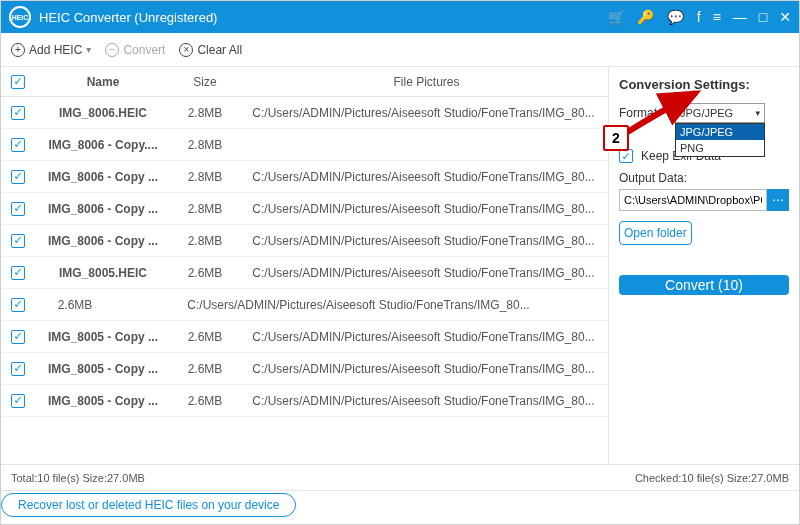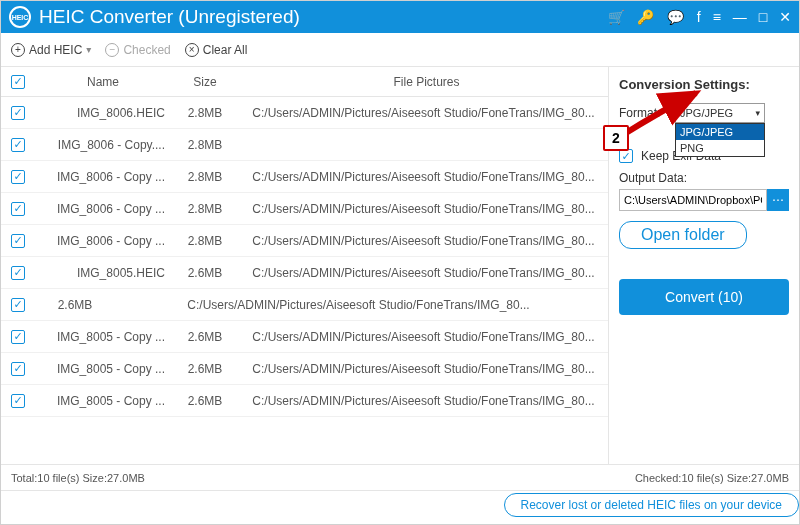--- a/index.html
+++ b/index.html
@@ -1,52 +1,52 @@
 <!DOCTYPE html>
 <html><head>
 <meta charset="utf-8">
 <style>
   * { box-sizing: border-box; margin: 0; padding: 0; font-family: "Segoe UI", Arial, sans-serif; }
   body { width: 800px; height: 525px; background: #fff; overflow: hidden; position: relative; border: 1px solid #d0d0d0; }
   .titlebar { height: 32px; background: #1190db; display: flex; align-items: center; padding: 0 8px; color: #fff; }
   .logo { width: 22px; height: 22px; border: 2px solid #fff; border-radius: 50%; display: flex; align-items: center; justify-content: center; font-size: 7px; font-weight: bold; margin-right: 8px; }
-  .titlebar .title { font-size: 19px; flex: 1; }
+  .titlebar .title { font-size: 13px; flex: 1; }
   .titlebar .wbtns { display: flex; gap: 12px; align-items: center; }
   .titlebar .wbtns span { cursor: pointer; font-size: 14px; }
   .toolbar { height: 34px; display: flex; align-items: center; padding: 0 10px; gap: 14px; border-bottom: 1px solid #e5e5e5; font-size: 12px; color: #555; }
   .tbtn { display: flex; align-items: center; gap: 4px; cursor: pointer; color: #444; }
   .tbtn.disabled { color: #aaa; }
   .icon-circ { display:inline-flex; width:14px; height:14px; border:1.5px solid currentColor; border-radius:50%; align-items:center; justify-content:center; font-size:10px; line-height:1; }
   .content { display: flex; height: calc(100% - 32px - 34px - 26px - 34px); }
   .table-wrap { flex: 1; overflow: hidden; border-right: 1px solid #e5e5e5; }
   .thead { display: flex; height: 30px; align-items: center; font-size: 12px; color: #555; border-bottom: 1px solid #e5e5e5; }
   .col-check { width: 34px; display:flex; justify-content:center; }
-  .col-name { width: 130px; padding-left: 6px; text-align:center; }
+  .col-name { width: 130px; padding-left: 6px; text-align:center;font-weight:bold; }
   .col-size { width: 80px; text-align:center; }
   .col-dir { flex: 1; text-align:center; }
   .row { display: flex; height: 32px; align-items: center; font-size: 12px; color: #555; border-bottom: 1px solid #f0f0f0; }
-  .row .col-name { text-align:right; overflow:hidden; text-overflow:ellipsis; white-space:nowrap; }
+  .row .col-name { text-align:center; overflow:hidden; text-overflow:ellipsis; white-space:nowrap; }
   .row .col-size { text-align:center; }
   .row .col-dir { text-align:center; overflow:hidden; text-overflow:ellipsis; white-space:nowrap; padding-right:6px; }
   .chk { width:14px; height:14px; border:1.5px solid #1190db; border-radius:2px; display:inline-flex; align-items:center; justify-content:center; color:#1190db; font-size:11px; cursor:pointer; }
   .side { width: 190px; padding: 10px 10px; font-size: 12px; color:#333; }
   .side h3 { font-size: 13px; font-weight: bold; margin-bottom: 11px; }
   .field-row { display:flex; align-items:center; margin-bottom:8px; gap:4px; }
   .sel-wrap { position:relative; }
   .sel { width: 90px; height:20px; border:1px solid #999; font-size:11px; padding:0 4px; background:#fff; display:flex; align-items:center; justify-content:space-between; cursor:pointer; }
   .sel-drop { position:absolute; top:20px; left:0; width:90px; border:1px solid #333; background:#fff; z-index:10; }
   .sel-drop div { padding:2px 4px; font-size:11px; cursor:pointer; }
   .sel-drop div.sel-active { background:#0a64ad; color:#fff; }
   .outpath { display:flex; margin-top:4px; margin-bottom:10px; }
   .outpath input { flex:1; height:22px; border:1px solid #bbb; font-size:11px; padding:0 4px; min-width:0; }
   .outpath .browse { width:22px; height:22px; background:#1190db; color:#fff; display:flex; align-items:center; justify-content:center; cursor:pointer; font-size:12px; }
-  .openfolder { border:1px solid #1190db; color:#1190db; padding:4px 21px; border-radius:12px; cursor:pointer; display:inline-block; font-size:16px; }
-  .convert { margin-top:30px; width:100%; height:36px; background:#1190db; color:#fff; border:none; border-radius:4px; font-size:14px; cursor:pointer; }
+  .openfolder { border:1px solid #1190db; color:#1190db; padding:4px 4px; border-radius:4px; cursor:pointer; display:inline-block; font-size:12px; }
+  .convert { margin-top:30px; width:100%; height:20px; background:#1190db; color:#fff; border:none; border-radius:4px; font-size:14px; cursor:pointer; }
   .statusbar { height:26px; border-top:1px solid #e5e5e5; display:flex; align-items:center; justify-content:space-between; padding:0 10px; font-size:11px; color:#555; }
-  .footer { height:28px; display:flex; align-items:center; justify-content:flex-end; border-top:1px solid #e5e5e5; }
+  .footer { height:28px; display:flex; align-items:center; justify-content:flex-start; border-top:1px solid #e5e5e5; }
   .recover { border:1px solid #1190db; color:#1190db; font-size:12px; padding:4px 16px; border-radius:14px; cursor:pointer; }
   
   .anno { position:absolute; pointer-events:none; }
   .anno-box { position:absolute; width:26px; height:26px; border:2.5px solid #c00; background:#fff; display:flex; align-items:center; justify-content:center; font-weight:bold; color:#000; font-size:14px; border-radius:2px; }
 </style>
 </head>
 <body>
 
 <div class="titlebar">
   <div class="logo">HEIC</div>
@@ -64,21 +64,21 @@
 </div>
 
 <div class="toolbar">
   <div class="tbtn">
     <span class="icon-circ">+</span>
     <span>Add HEIC</span>
     <span style="font-size:10px;color:#888;">▾</span>
   </div>
   <div class="tbtn disabled">
     <span class="icon-circ">−</span>
-    <span>Checked</span>
+    <span>Convert</span>
   </div>
   <div class="tbtn">
     <span class="icon-circ">×</span>
     <span>Clear All</span>
   </div>
 </div>
 
 <div class="content">
   <div class="table-wrap">
     <div class="thead">

